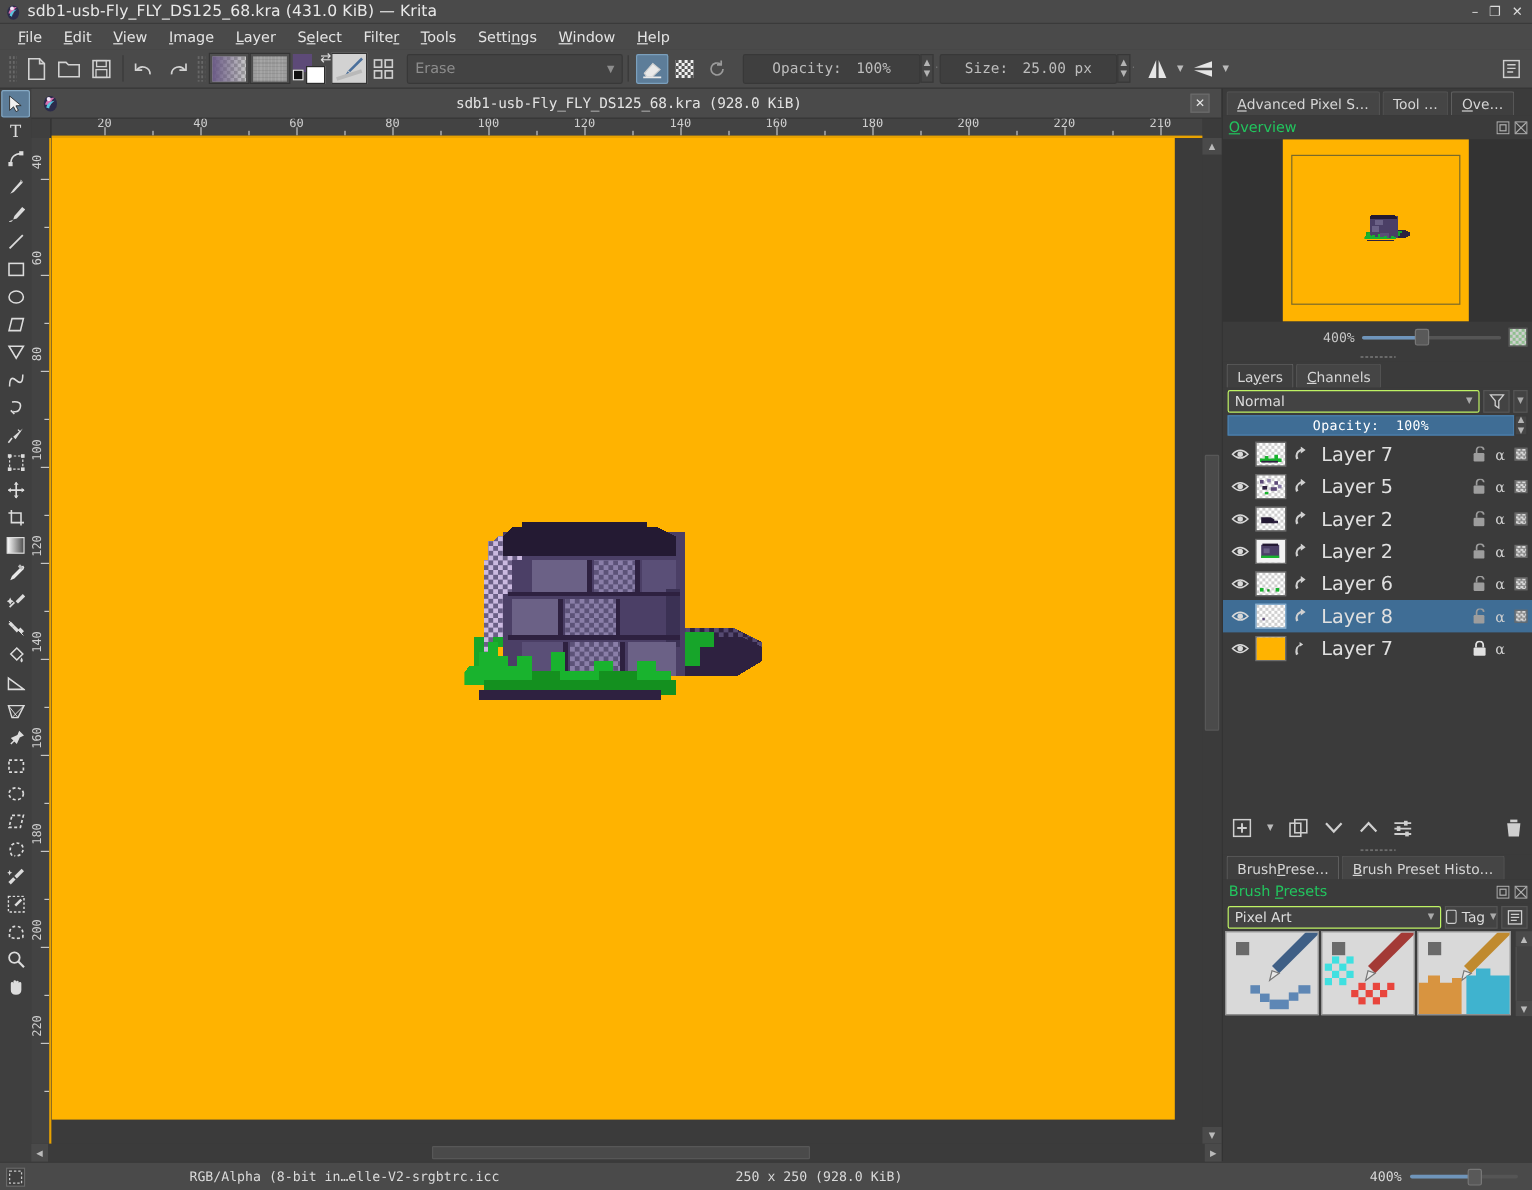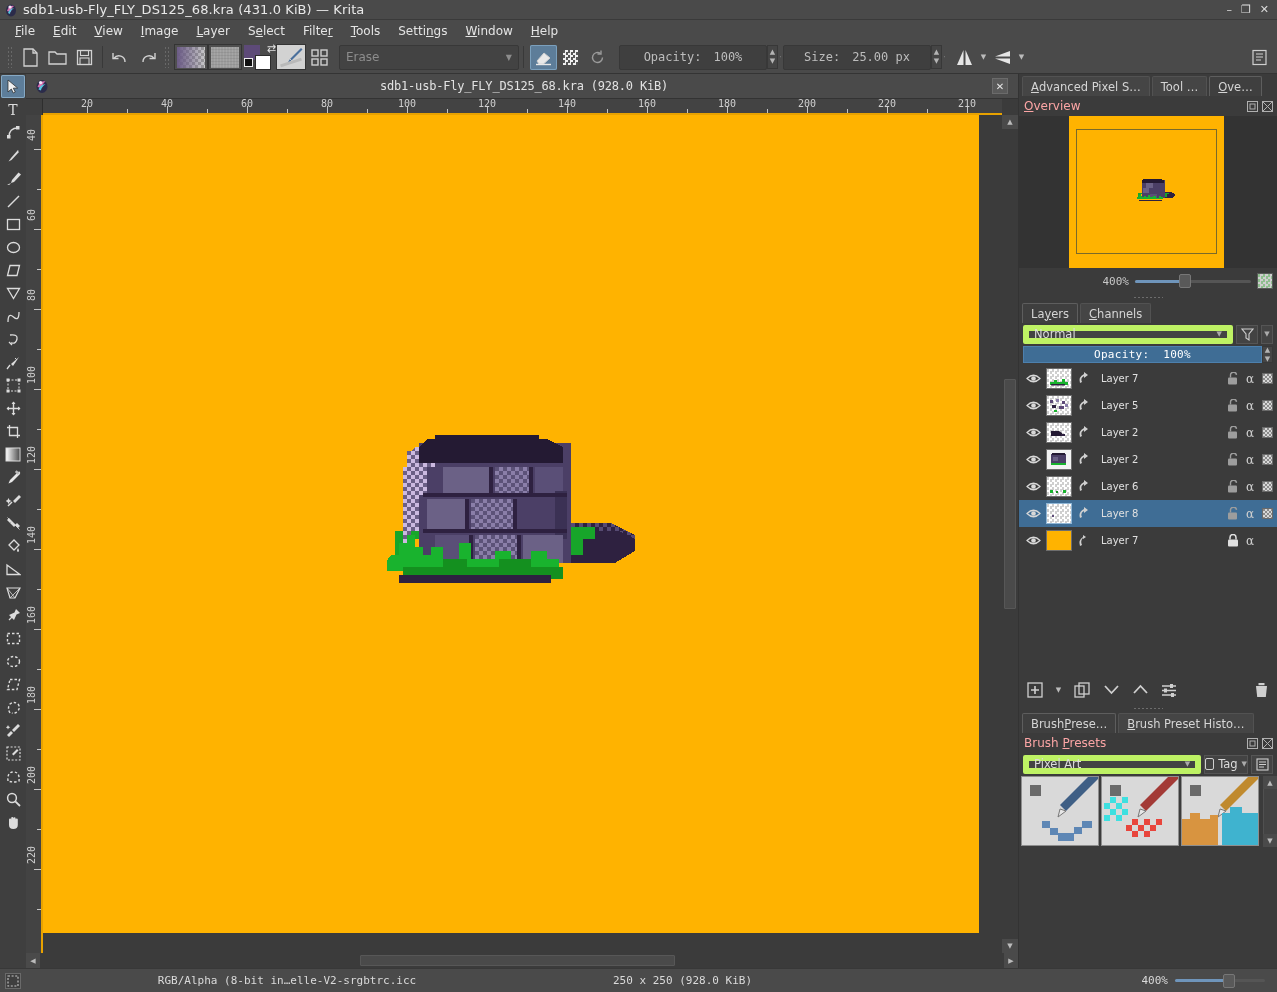--- a/index.html
+++ b/index.html
@@ -140,61 +140,61 @@
 
   
   .dock { width: 259px; flex:0 0 259px; background:#3b3b3b; display:flex; flex-direction:column;
      border-left:1px solid #333; overflow:hidden;}
   .dtabs { height:22px; flex:0 0 22px; display:flex; align-items:flex-end; background:#3b3b3b; padding-left:3px; gap:2px;}
   .dtab { height:20px; padding:0 8px; display:flex;align-items:center; font-size:11.5px; color:#d5d5d5;
      background:#454545; border:1px solid #525252; border-bottom:none; border-radius:2px 2px 0 0; white-space:nowrap;}
   .dtab.act { background:#3f3f3f; border-color:#5e5e5e;}
   .dtab u{text-decoration:underline;}
   .panelhdr { height:20px; flex:0 0 20px; display:flex;align-items:center; padding:0 4px 0 5px; background:#3b3b3b;}
-  .panelhdr .ptitle{font-size:12px;color:#fca5a5;}
+  .panelhdr .ptitle{font-size:12px;color:#22c55e;}
   .panelhdr .ptitle u{text-decoration:underline;}
   .panelhdr .pbtns{margin-left:auto;display:flex;gap:4px;}
   .panelhdr .pbtns span{width:11px;height:11px;display:block;}
 
   .overviewbox { height:152px; flex:0 0 152px; background:#333; position:relative; overflow:hidden;}
   .ov-canvas { position:absolute; left:50px; top:0px; width:155px; height:152px; background:#FFB300;}
   .ov-view { position:absolute; left:57px; top:13px; width:141px; height:125px; border:1px solid #7a6a2a;}
   .ov-art { position:absolute; left:118px; top:60px; width:42px;height:32px;}
   .zoomrow { height:26px; flex:0 0 26px; display:flex; align-items:center; gap:6px; padding:0 4px 0 0;}
   .zoomrow .zlabel{ font-size:11px;color:#c8c8c8;font-family:"DejaVu Sans Mono",monospace; width:110px;text-align:right;}
   .slider{ position:relative; height:14px; flex:1 1 auto; display:flex;align-items:center;}
   .slider .strack{position:absolute;left:0;right:0;height:3px;background:#555;border-radius:2px;}
   .slider .sfill{position:absolute;left:0;height:3px;background:#6f95bb;border-radius:2px;}
   .slider .sknob{position:absolute;width:12px;height:14px;background:#595959;border:1px solid #777;border-radius:2px;}
   .zoomrow .zbtn{width:16px;height:16px;flex:0 0 16px;border:1px solid #5a5a5a;
      background: repeating-conic-gradient(#cfcfcf 0% 25%, #8fbf8f 0% 50%) 0 0/5px 5px;}
   .handlebar{height:7px;flex:0 0 7px;display:flex;align-items:center;justify-content:center;}
   .handlebar .dots{width:30px;height:3px;background-image:radial-gradient(#6d6d6d 40%,transparent 42%);background-size:4px 3px;}
 
   .blendrow{ height:22px; flex:0 0 22px; display:flex; align-items:center; gap:3px; padding:0 4px;}
-  .combo{ flex:1 1 auto; height:19px; background:#434343;border:6px solid #bef264;border-radius:2px;
+  .combo{ flex:1 1 auto; height:19px; background:#434343;border:1px solid #bef264;border-radius:2px;
      display:flex;align-items:center;padding:0 5px;font-size:11.5px;color:#dcdcdc;}
   .combo .arrow{margin-left:auto;font-size:7px;color:#aaa;}
   .filterbtn{width:22px;height:19px;border:1px solid #555;background:#434343;display:flex;align-items:center;justify-content:center;flex:0 0 22px;}
   .filterarrow{width:12px;height:19px;border:1px solid #555;background:#434343;display:flex;align-items:center;justify-content:center;font-size:7px;color:#aaa;flex:0 0 12px;}
 
   .opacityrow{ height:17px; flex:0 0 17px; display:flex; margin:1px 4px 2px 4px;}
   .opacitybar{flex:1 1 auto; background:#3f6d95; border:1px solid #4d80ad; display:flex;align-items:center;justify-content:center;
      font-size:11px;color:#ffffff;font-family:"DejaVu Sans Mono",monospace; letter-spacing:.3px;}
   .opacityrow .spin-arrows{height:17px;}
 
   .layerlist{flex:1 1 auto; min-height:0; overflow:hidden; background:#3b3b3b;}
   .layerrow{height:27px;display:flex;align-items:center;padding:0 2px 0 4px;}
   .layerrow.sel{background:#3f6d95;}
   .eye{width:20px;flex:0 0 20px;display:flex;align-items:center;justify-content:center;}
   .lthumb{width:26px;height:21px;flex:0 0 26px;margin:0 3px;border:1px solid #6e6e6e;position:relative;overflow:hidden;
      background: repeating-conic-gradient(#ffffff 0% 25%, #cfcfcf 0% 50%) 0 0/5px 5px;}
   .layerrow.sel .lthumb{border-color:#8fb6d6;}
   .licon{width:18px;flex:0 0 18px;display:flex;align-items:center;justify-content:center;}
-  .lname{flex:1 1 auto;font-size:10px;color:#e0e0e0;padding-left:8px;white-space:nowrap;}
+  .lname{flex:1 1 auto;font-size:16px;color:#e0e0e0;padding-left:8px;white-space:nowrap;}
   .lprops{display:flex;align-items:center;gap:1px;margin-left:auto;}
   .lprops .pbx{width:16px;height:20px;display:flex;align-items:center;justify-content:center;}
   .alpha{font-size:12px;color:#cfcfcf;font-family:"DejaVu Serif",serif;}
   .chkmini{width:11px;height:11px;border:1px solid #6a6a6a;
      background: repeating-conic-gradient(#d8d8d8 0% 25%, #8b8b8b 0% 50%) 0 0/4px 4px;}
 
   .layertools{height:30px;flex:0 0 30px;display:flex;align-items:center;padding:0 6px;gap:9px;}
   .layertools .lt{width:20px;height:20px;display:flex;align-items:center;justify-content:center;}
   .layertools .trash{margin-left:auto;}
 

